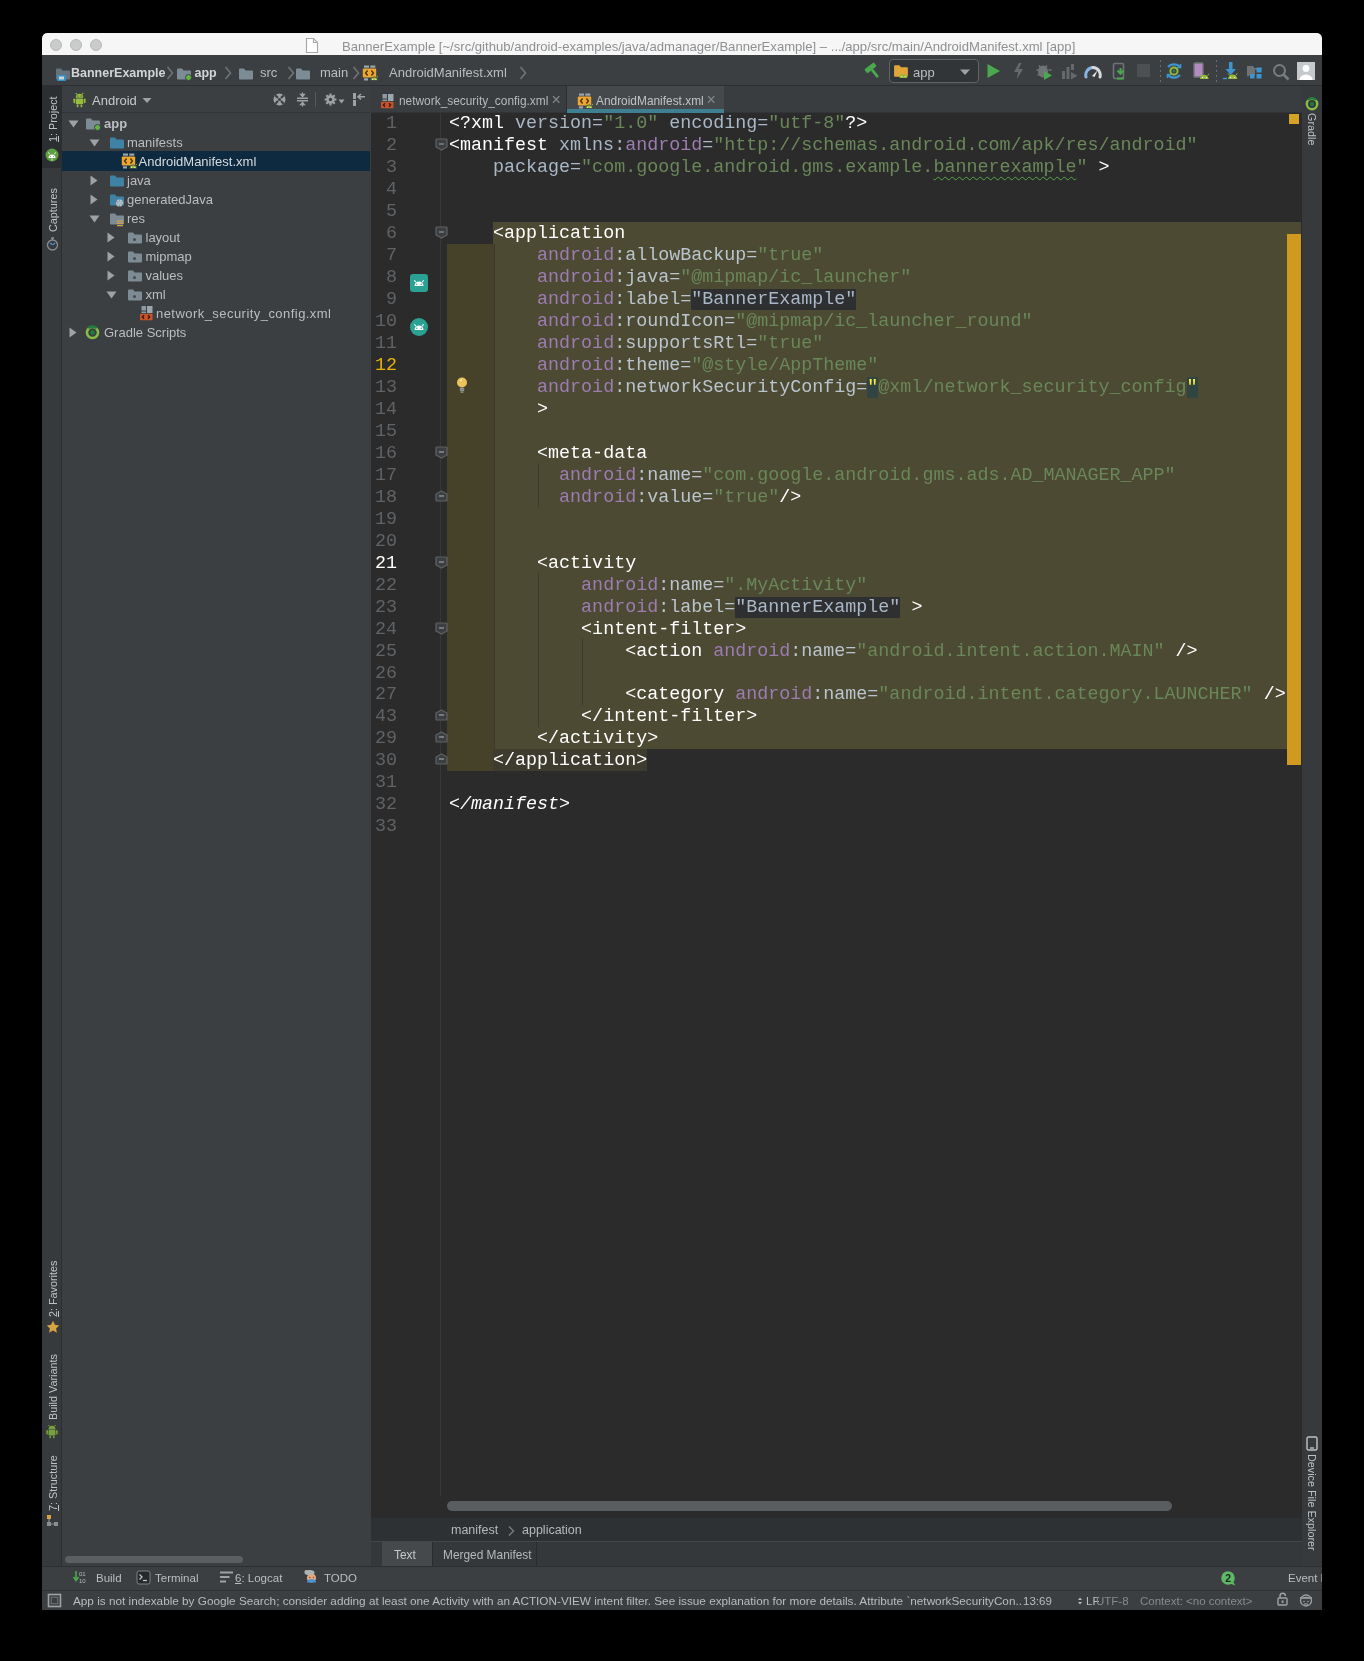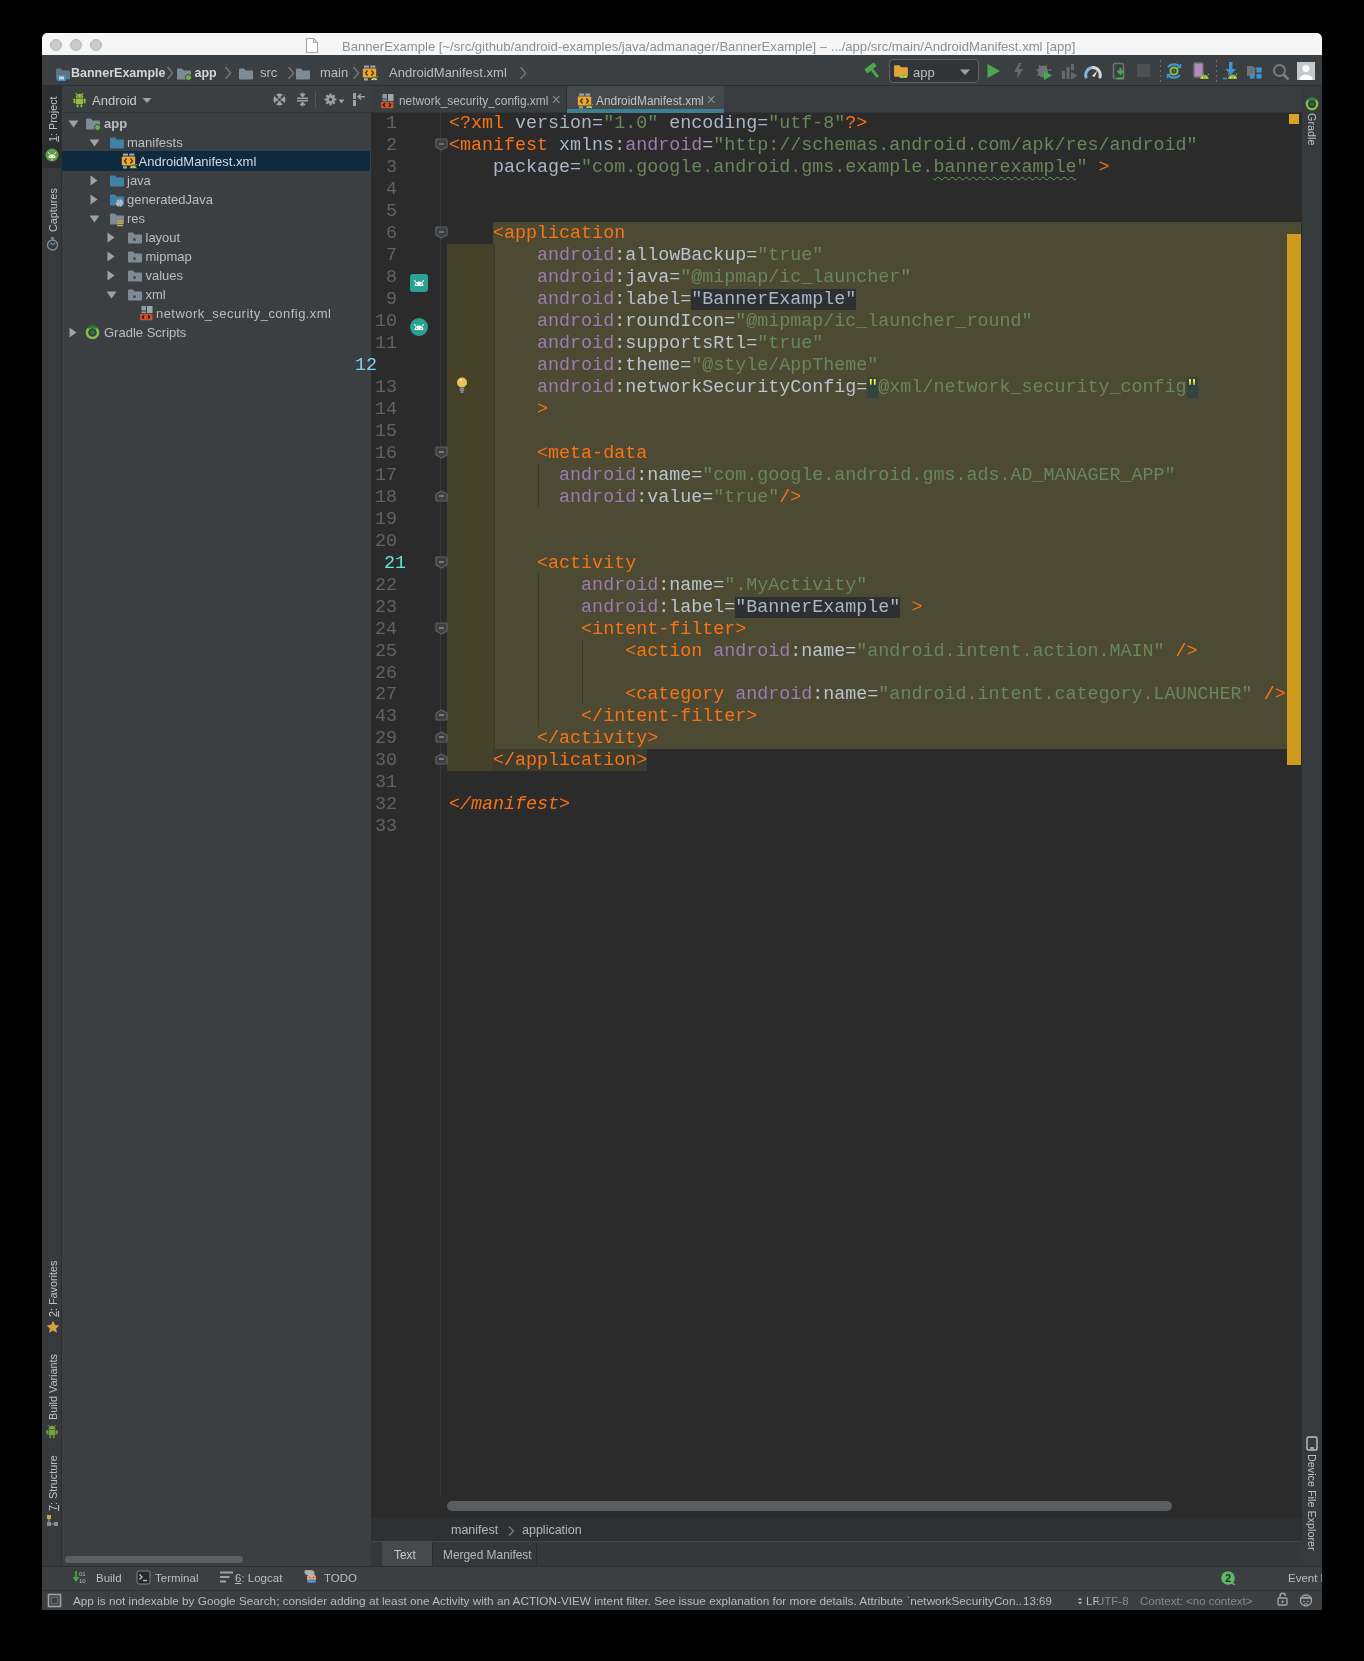--- a/index.html
+++ b/index.html
@@ -1,19 +1,19 @@
 <!DOCTYPE html>
 <html><head><meta charset="utf-8"><style>
 *{margin:0;padding:0;box-sizing:border-box}
 html,body{width:1364px;height:1661px;background:#000;font-family:"Liberation Sans",sans-serif;}
 #win{position:absolute;left:42px;top:33px;width:1280px;height:1577px;background:#3c3f41;border-radius:5px 5px 0 0;overflow:hidden;}
 .mono{font-family:"Liberation Mono",monospace;font-size:18.35px;white-space:pre;}
 .ui{font-size:13px;color:#bbbec0;white-space:nowrap;}
 .f11{font-size:11.5px;}.f12{font-size:12.5px;}.f118{font-size:11.9px;}
-.t{color:#f97316}.d{color:#a9b7c6}.e{color:#bac4cd}.p{color:#9d7cb2}.s{color:#6a8759}
+.t{color:#ffffff}.d{color:#a9b7c6}.e{color:#bac4cd}.p{color:#9d7cb2}.s{color:#6a8759}
 .b{background:#2d2f30;color:#a9b7c6}
 .q{background:#304441;color:#ffef43}
 .w{text-decoration:underline;text-decoration-style:wavy;text-decoration-color:#57a64a;text-underline-offset:4px;text-decoration-thickness:1px;}
 .vlabel{font-size:10.8px;color:#c0c2c4;white-space:nowrap;position:absolute;transform-origin:0 0;}
 svg{display:block}
 </style></head><body>
 <div id="win">
 <div style="position:absolute;left:0;top:0;width:1280px;height:22px;background:#f6f6f6;border-radius:5px 5px 0 0;"></div>
 <div style="position:absolute;left:8px;top:5.5px;width:12px;height:12px;border-radius:50%;background:#cacccc;border:1px solid #b7b9b9;"></div>
 <div style="position:absolute;left:28px;top:5.5px;width:12px;height:12px;border-radius:50%;background:#cacccc;border:1px solid #b7b9b9;"></div>
@@ -426,30 +426,30 @@
 <div class="mono" style="position:absolute;left:313px;top:102.2px;width:42px;text-align:right;color:#606366;">2</div>
 <div class="mono" style="position:absolute;left:313px;top:124.1px;width:42px;text-align:right;color:#606366;">3</div>
 <div class="mono" style="position:absolute;left:313px;top:146.1px;width:42px;text-align:right;color:#606366;">4</div>
 <div class="mono" style="position:absolute;left:313px;top:168.1px;width:42px;text-align:right;color:#606366;">5</div>
 <div class="mono" style="position:absolute;left:313px;top:190.1px;width:42px;text-align:right;color:#606366;">6</div>
 <div class="mono" style="position:absolute;left:313px;top:212.0px;width:42px;text-align:right;color:#606366;">7</div>
 <div class="mono" style="position:absolute;left:313px;top:234.0px;width:42px;text-align:right;color:#606366;">8</div>
 <div class="mono" style="position:absolute;left:313px;top:256.0px;width:42px;text-align:right;color:#606366;">9</div>
 <div class="mono" style="position:absolute;left:313px;top:277.9px;width:42px;text-align:right;color:#606366;">10</div>
 <div class="mono" style="position:absolute;left:313px;top:299.9px;width:42px;text-align:right;color:#606366;">11</div>
-<div class="mono" style="position:absolute;left:313px;top:321.9px;width:42px;text-align:left;color:#7dd3fc;">12</div>
+<div class="mono" style="position:absolute;left:313px;top:321.9px;width:42px;text-align:right;color:#eab308;">12</div>
 <div class="mono" style="position:absolute;left:313px;top:343.8px;width:42px;text-align:right;color:#606366;">13</div>
 <div class="mono" style="position:absolute;left:313px;top:365.8px;width:42px;text-align:right;color:#606366;">14</div>
 <div class="mono" style="position:absolute;left:313px;top:387.8px;width:42px;text-align:right;color:#606366;">15</div>
 <div class="mono" style="position:absolute;left:313px;top:409.7px;width:42px;text-align:right;color:#606366;">16</div>
 <div class="mono" style="position:absolute;left:313px;top:431.7px;width:42px;text-align:right;color:#606366;">17</div>
 <div class="mono" style="position:absolute;left:313px;top:453.7px;width:42px;text-align:right;color:#606366;">18</div>
 <div class="mono" style="position:absolute;left:313px;top:475.7px;width:42px;text-align:right;color:#606366;">19</div>
 <div class="mono" style="position:absolute;left:313px;top:497.6px;width:42px;text-align:right;color:#606366;">20</div>
-<div class="mono" style="position:absolute;left:322px;top:519.6px;width:42px;text-align:right;color:#5eead4;">21</div>
+<div class="mono" style="position:absolute;left:313px;top:519.6px;width:42px;text-align:right;color:#ffffff;">21</div>
 <div class="mono" style="position:absolute;left:313px;top:541.6px;width:42px;text-align:right;color:#606366;">22</div>
 <div class="mono" style="position:absolute;left:313px;top:563.5px;width:42px;text-align:right;color:#606366;">23</div>
 <div class="mono" style="position:absolute;left:313px;top:585.5px;width:42px;text-align:right;color:#606366;">24</div>
 <div class="mono" style="position:absolute;left:313px;top:607.5px;width:42px;text-align:right;color:#606366;">25</div>
 <div class="mono" style="position:absolute;left:313px;top:629.5px;width:42px;text-align:right;color:#606366;">26</div>
 <div class="mono" style="position:absolute;left:313px;top:651.4px;width:42px;text-align:right;color:#606366;">27</div>
 <div class="mono" style="position:absolute;left:313px;top:673.4px;width:42px;text-align:right;color:#606366;">43</div>
 <div class="mono" style="position:absolute;left:313px;top:695.4px;width:42px;text-align:right;color:#606366;">29</div>
 <div class="mono" style="position:absolute;left:313px;top:717.3px;width:42px;text-align:right;color:#606366;">30</div>
 <div class="mono" style="position:absolute;left:313px;top:739.3px;width:42px;text-align:right;color:#606366;">31</div>

